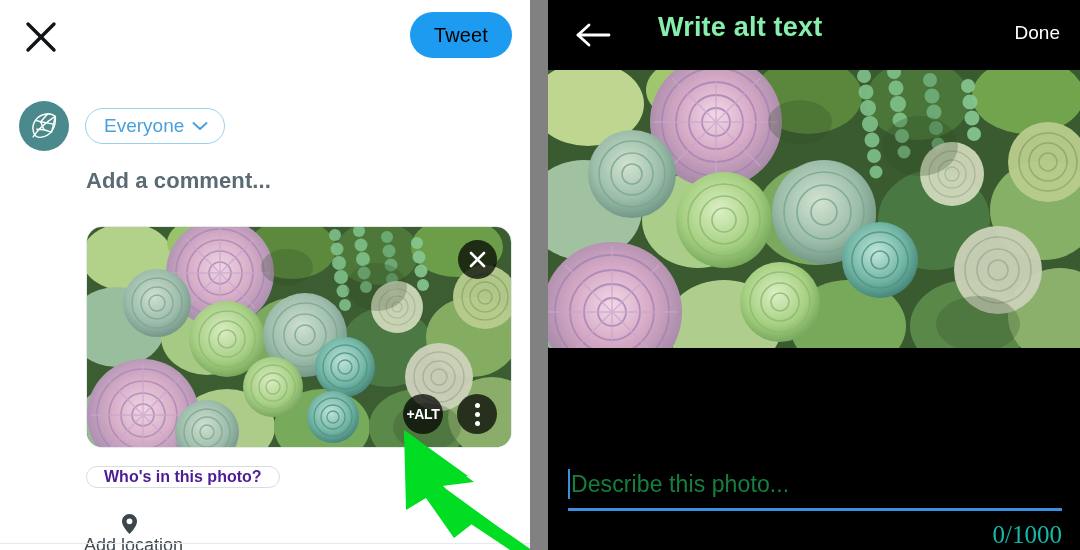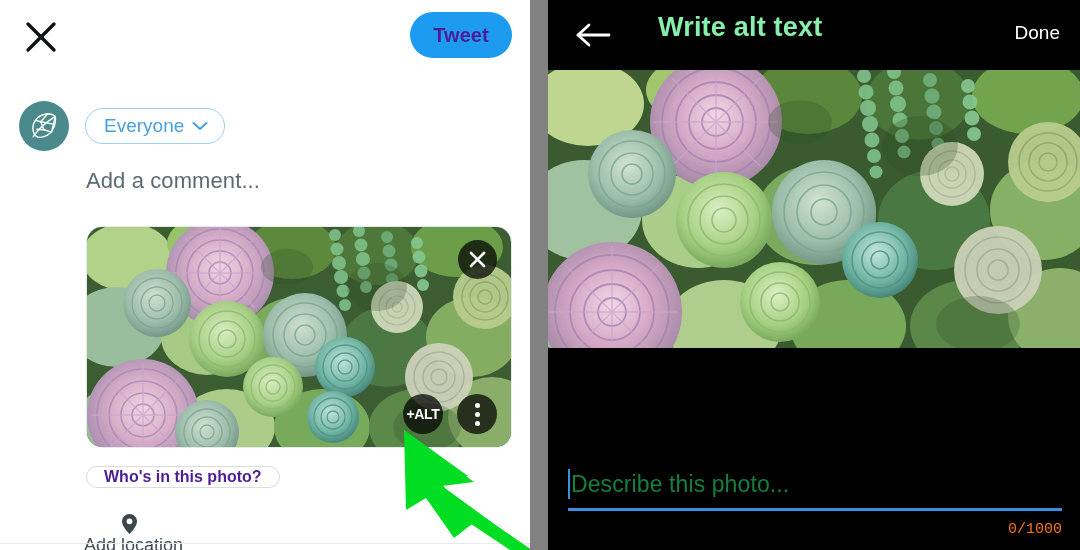--- a/index.html
+++ b/index.html
@@ -48,23 +48,23 @@
 
   .tweet-button {
     position: absolute;
     right: 18px;
     top: 12px;
     width: 102px;
     height: 46px;
     border-radius: 23px;
     background: #1d9bf0;
     border: none;
-    color: #4c1d95;
+    color: #000000;
     font-size: 20px;
-    font-weight: bold;
+    font-weight: normal;
     font-family: "Liberation Sans", sans-serif;
     letter-spacing: 0.1px;
     cursor: pointer;
     display: flex;
     align-items: center;
     justify-content: center;
     padding: 0;
   }
 
   .author-row {
@@ -109,20 +109,21 @@
   }
 
   .comment-placeholder {
     position: absolute;
     left: 86px;
     top: 168px;
     font-size: 22px;
     color: #5b6b73;
     font-family: "Liberation Sans", sans-serif;
     letter-spacing: 0.1px;
+    font-weight: bold;
   }
 
   
   .photo-attachment {
     position: absolute;
     left: 86px;
     top: 226px;
     width: 426px;
     height: 222px;
     border-radius: 16px;
@@ -332,23 +333,23 @@
   .alt-underline {
     width: 494px;
     height: 2.5px;
     background: #3b8fe0;
     margin-top: 2px;
   }
   .char-counter {
     position: absolute;
     right: 18px;
     top: 521px;
-    color: #f97316;
-    font-size: 15px;
-    font-family: Liberation Mono, monospace;
+    color: #14b8a6;
+    font-size: 25px;
+    font-family: Liberation Serif, serif;
   }
 </style>
 </head>
 <body>
 
 <div class="screen">
 
   <div class="left-panel">
 
     <div class="compose-header">

